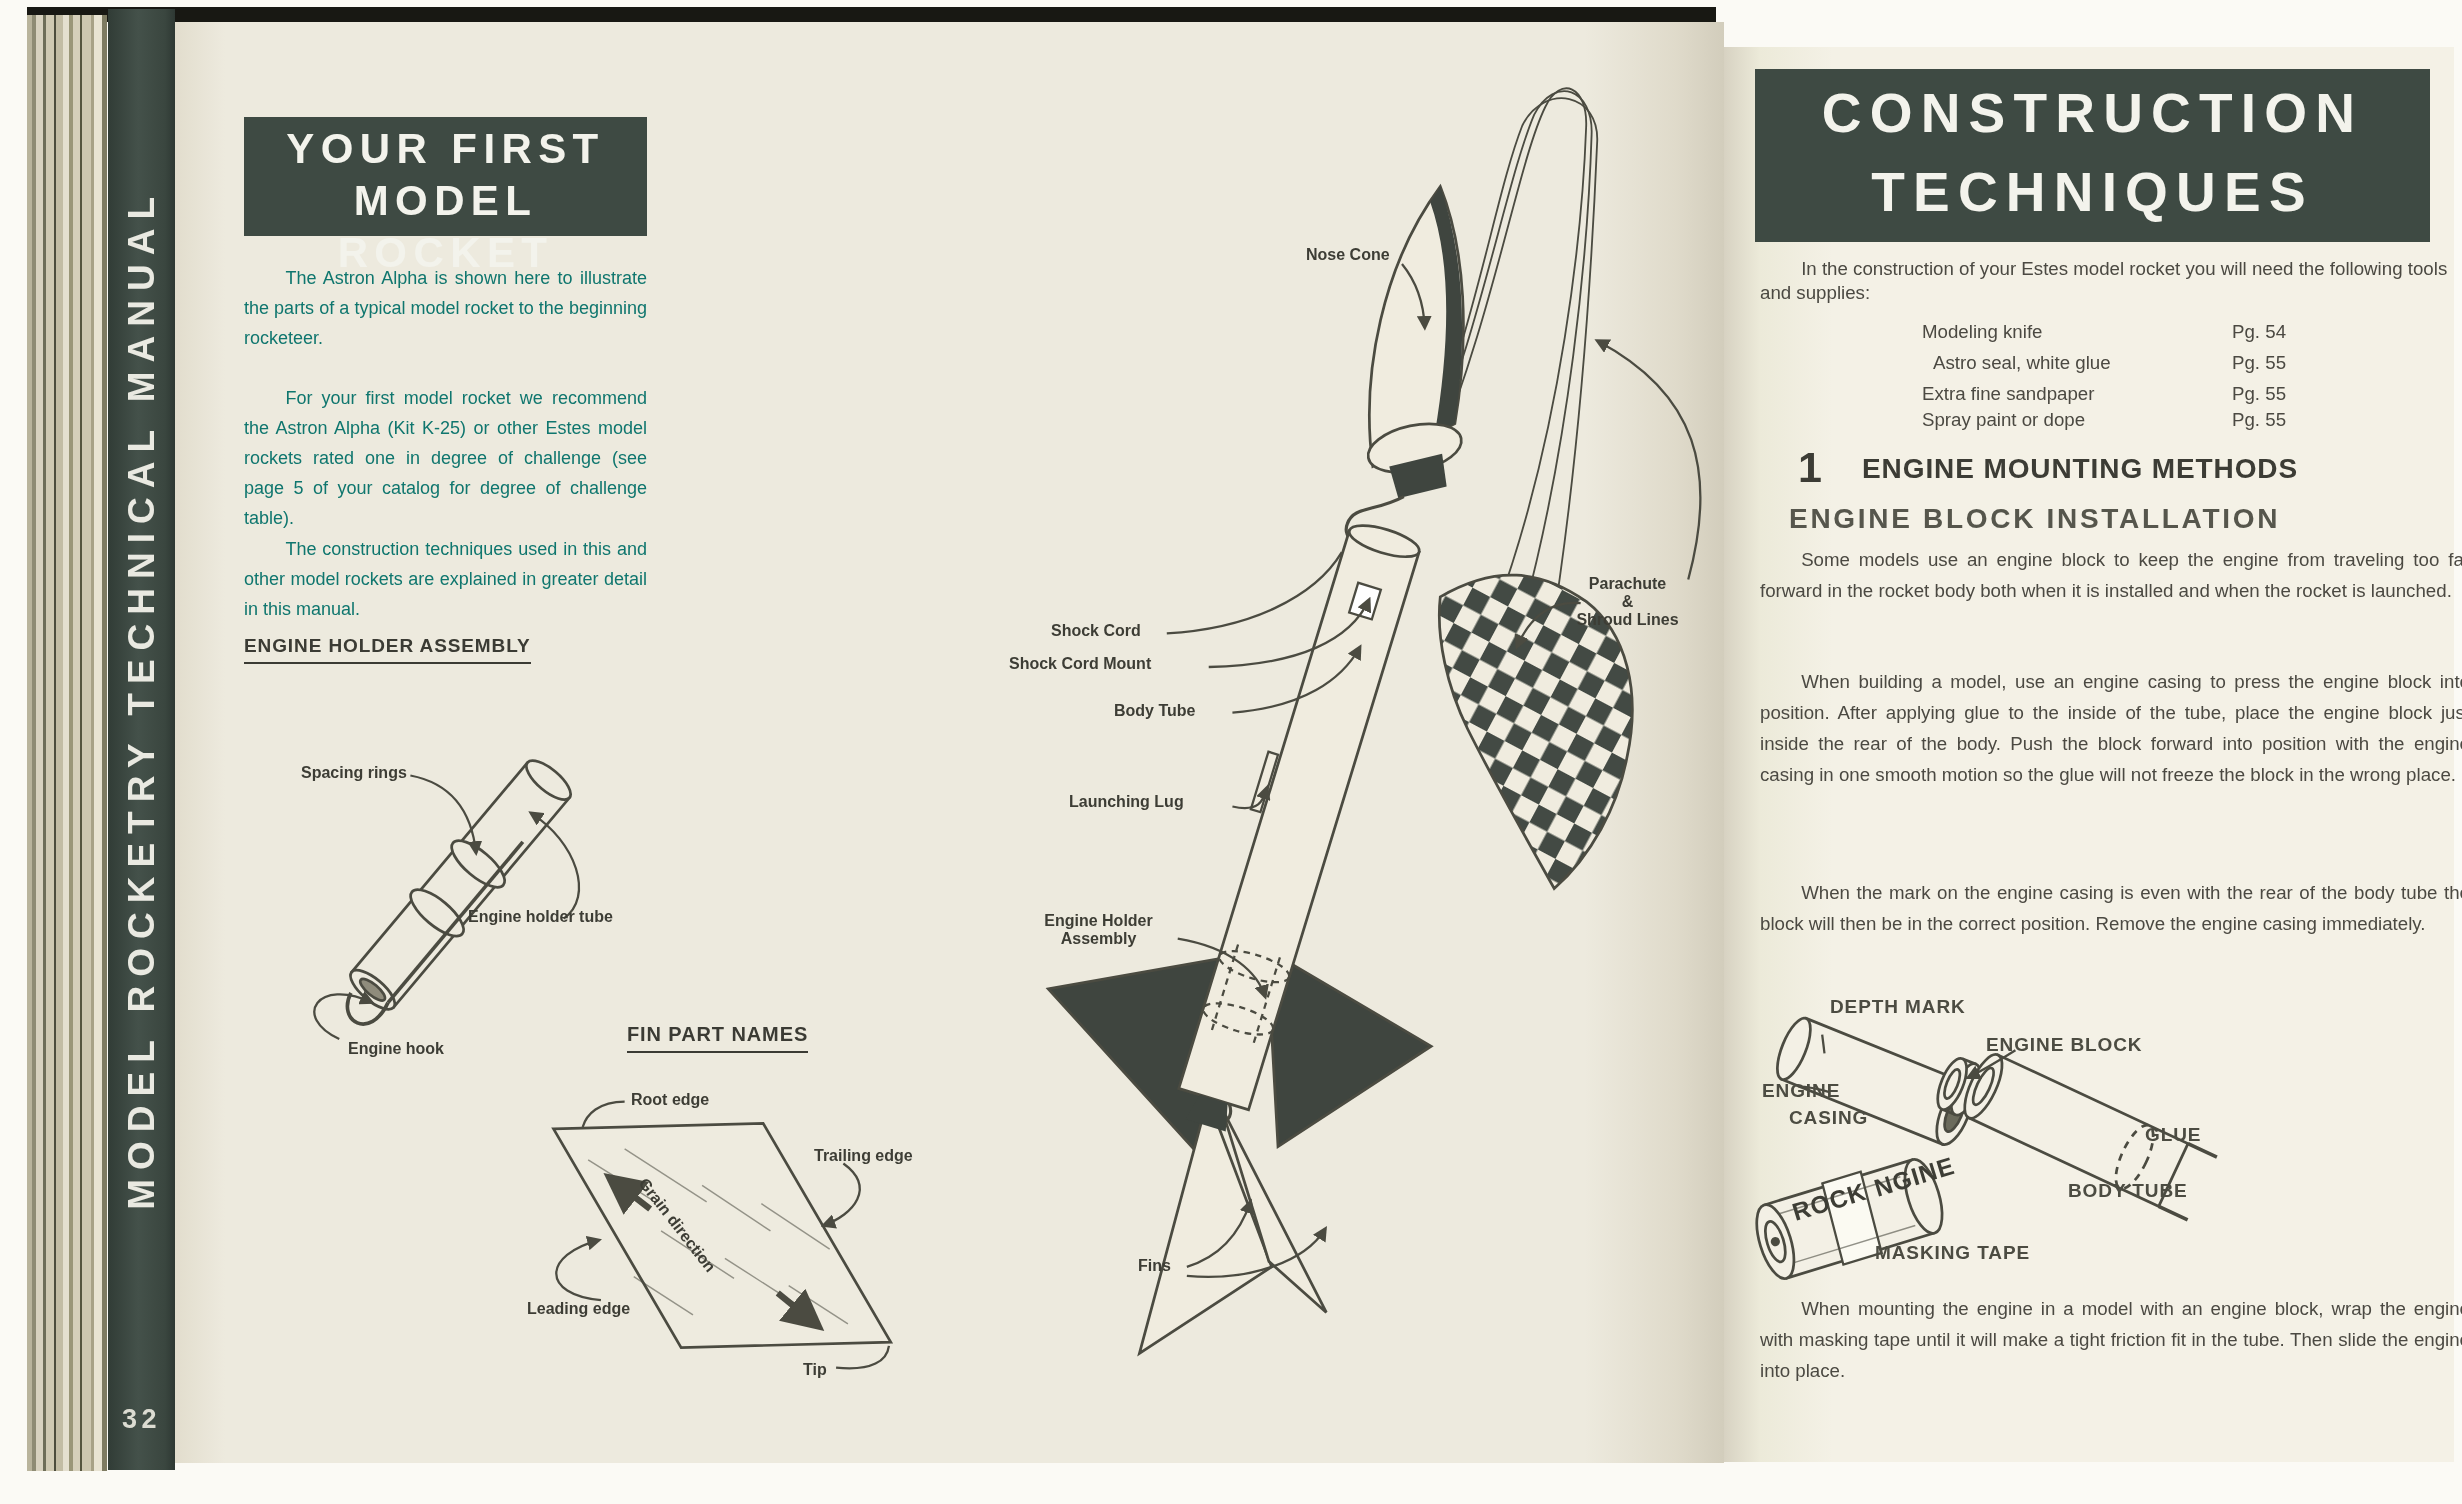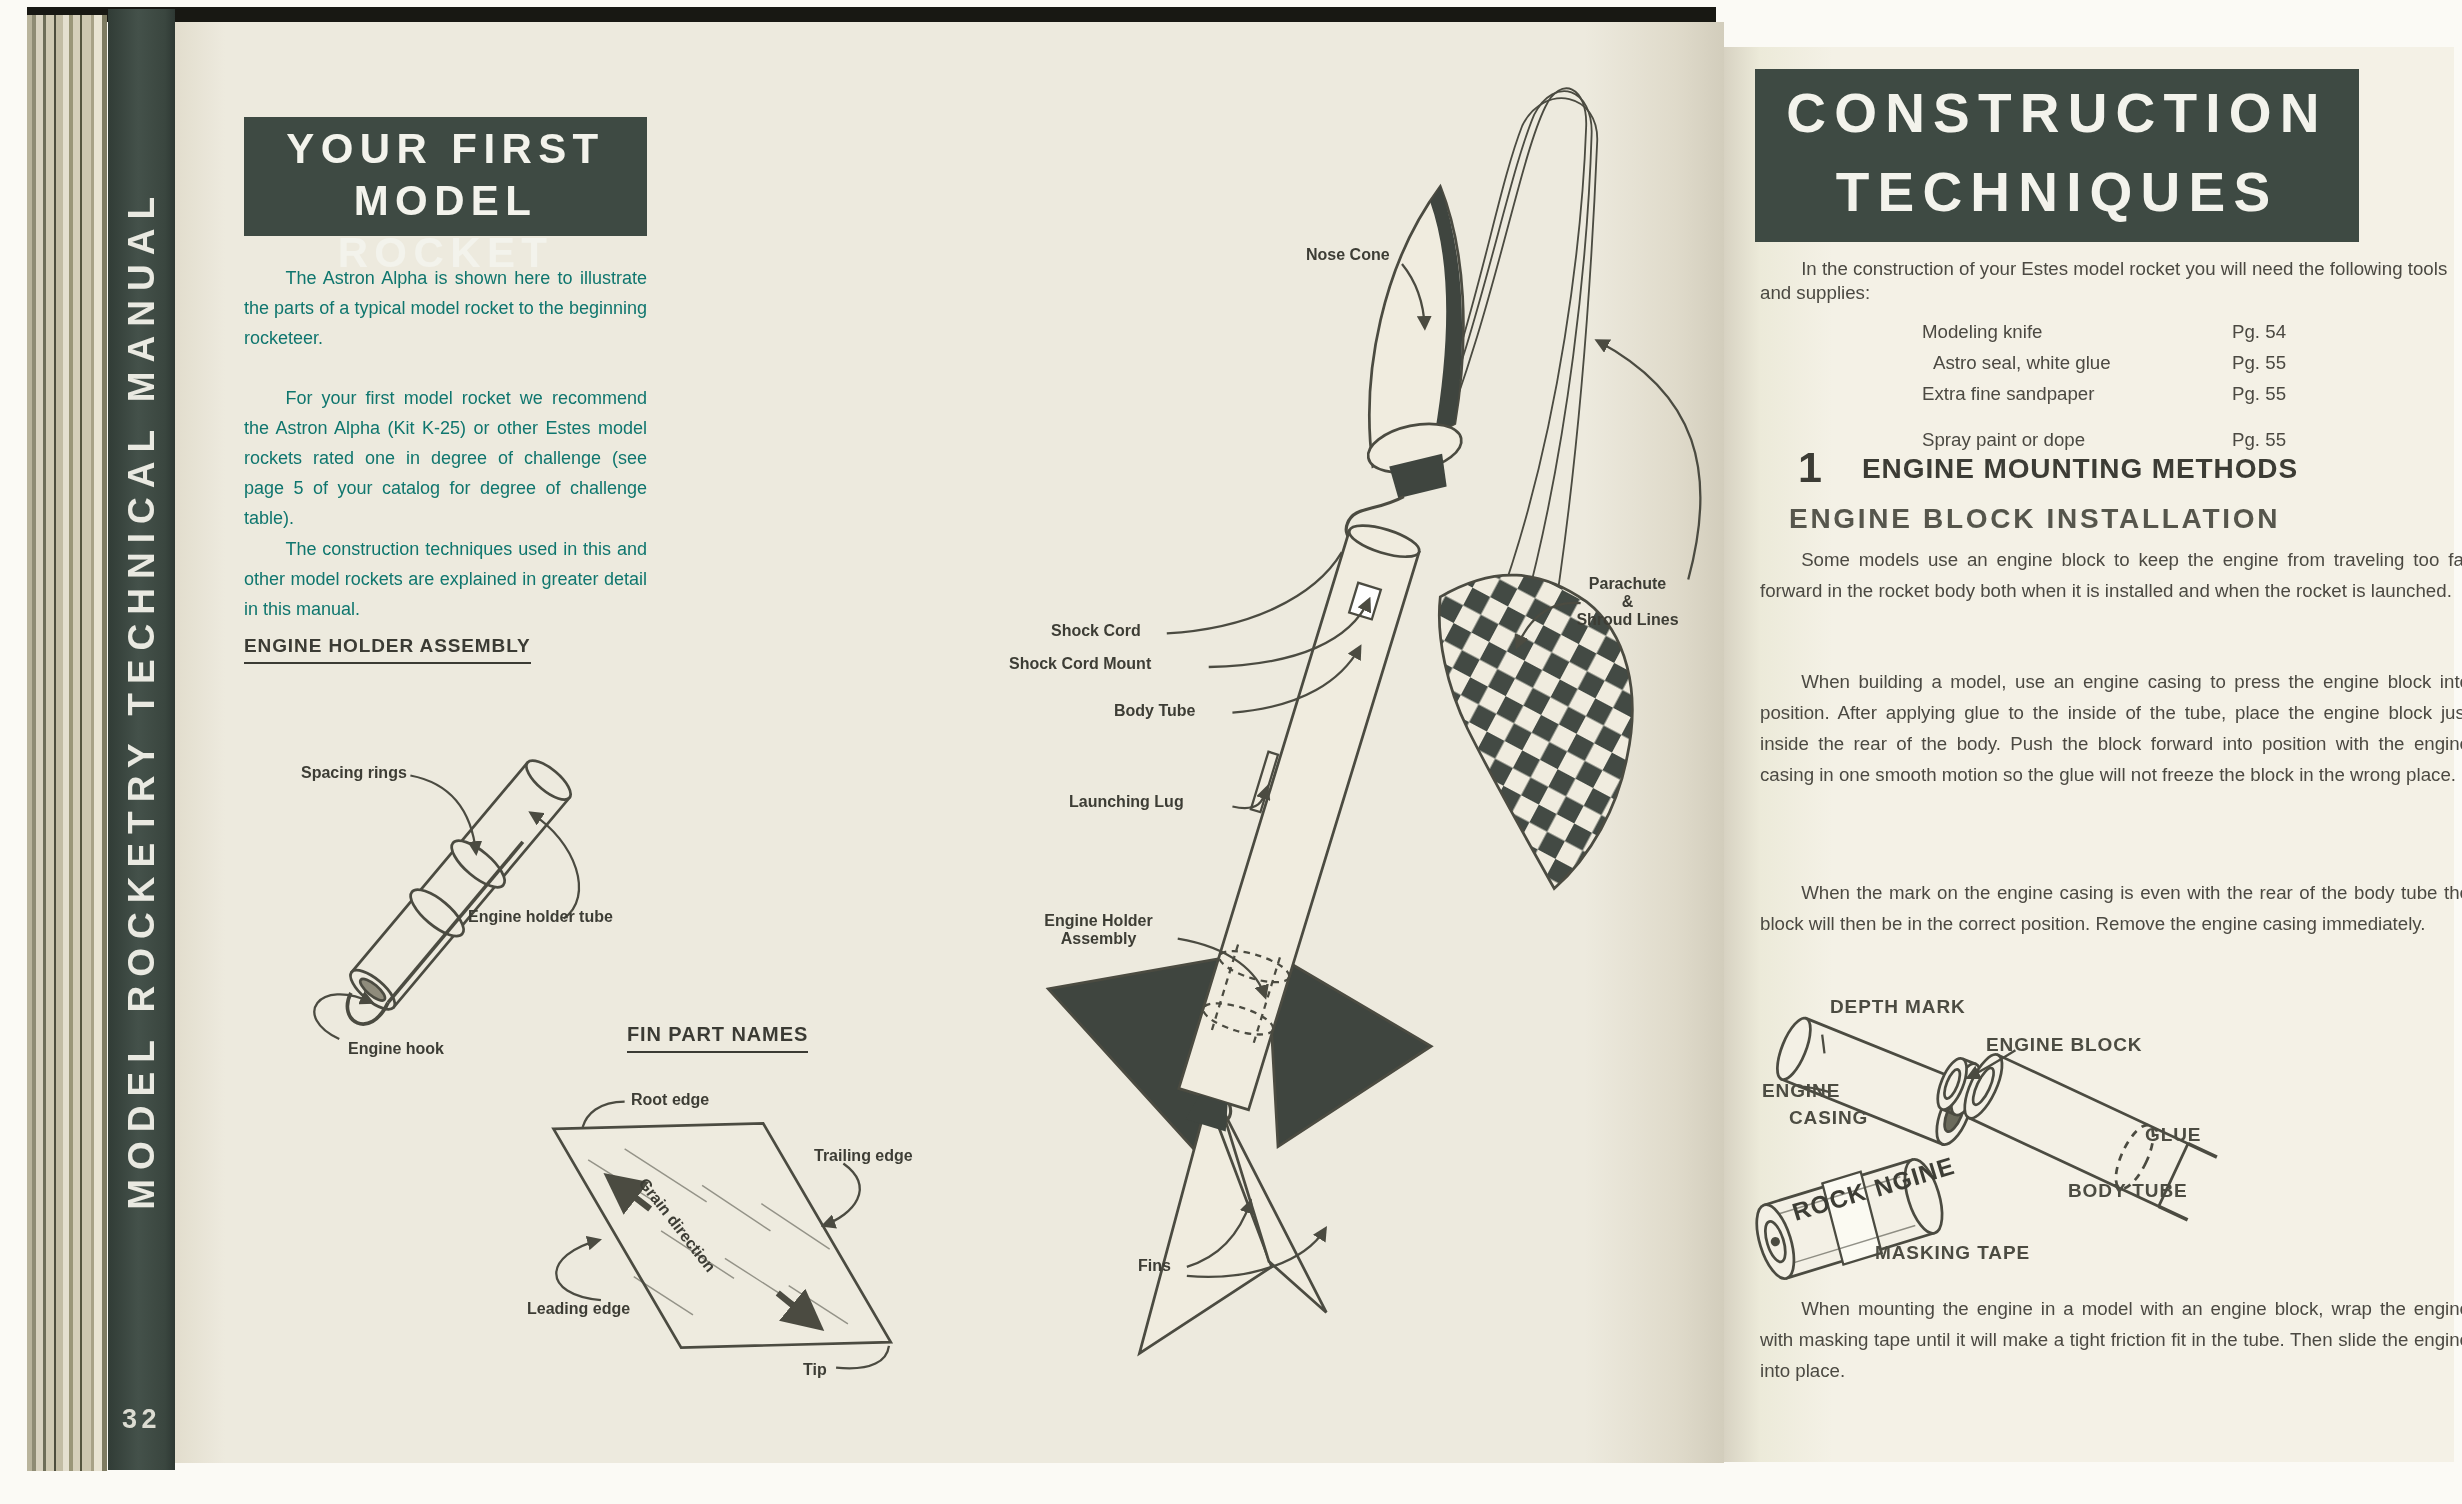--- a/index.html
+++ b/index.html
@@ -34,21 +34,21 @@
     left:175px;top:22px;width:1549px;height:1441px;
     background:linear-gradient(90deg,#e2ddcd 0,#edeade 50px,#edeade 91%,#dfdaca 97%,#d2cdbc 100%);
   }
   .page-right{
     left:1724px;top:47px;width:730px;height:1415px;
     background:linear-gradient(90deg,#d7d2c2 0,#ecead9 36px,#f4f1e6 109px,#f4f1e6 100%);
   }
   
   .banner{background:#3e4a43;color:#f3f3ec;font-weight:bold;text-align:center;}
   .banner-left{left:244px;top:117px;width:403px;height:113px;font-size:42px;line-height:52px;letter-spacing:6.4px;padding-top:6.4px;}
-  .banner-right{left:1755px;top:69px;width:604px;height:168px;font-size:55px;line-height:79px;letter-spacing:8.2px;padding-top:4.6px;}
+  .banner-right{left:1755px;top:69px;width:675px;height:168px;font-size:55px;line-height:79px;letter-spacing:8.2px;padding-top:4.6px;}
   .h-underline{font-weight:bold;font-size:19px;letter-spacing:0.9px;color:#3b3b34;border-bottom:2.7px solid #3b3b34;padding-bottom:4.6px;white-space:nowrap;}
   
   .para{width:403px;font-size:18px;line-height:30px;text-align:justify;text-indent:2.3em;color:#0f766e;}
   .para-r{width:710px;font-size:18.7px;line-height:31px;text-align:justify;text-indent:2.2em;color:#4b4942;}
   .intro-r{width:693px;font-size:18.7px;line-height:24px;text-indent:2.2em;color:#4b4942;}
   .tool-row{font-size:18.7px;color:#4b4942;height:30px;}
   .tool-item{position:absolute;left:0;}
   .tool-page{position:absolute;left:310px;}
   .sec-num{font-weight:bold;font-size:43px;color:#3c3c35;}
   .sec-head{font-weight:bold;font-size:28px;letter-spacing:0.9px;color:#3c3c35;white-space:nowrap;}
@@ -235,21 +235,21 @@
     <span class="tool-page">Pg. 54</span>
   </div>
   <div class="tool-row abs" style="top:31px;width:474px;">
     <span class="tool-item" style="left:11px;">Astro seal, white glue</span>
     <span class="tool-page">Pg. 55</span>
   </div>
   <div class="tool-row abs" style="top:62px;width:474px;">
     <span class="tool-item">Extra fine sandpaper</span>
     <span class="tool-page">Pg. 55</span>
   </div>
-  <div class="tool-row abs" style="top:108px;width:474px;">
+  <div class="tool-row abs" style="top:88px;width:474px;">
     <span class="tool-item">Spray paint or dope</span>
     <span class="tool-page">Pg. 55</span>
   </div>
 </div>
 
 <div class="abs sec-num" style="left:1798px;top:443px;">1</div>
 <div class="abs sec-head" style="left:1862px;top:453px;">ENGINE MOUNTING METHODS</div>
 <div class="abs subsec-head" style="left:1789px;top:503px;">ENGINE BLOCK INSTALLATION</div>
 
 <div class="abs para-r" style="left:1760px;top:544px;">Some models use an engine block to keep the engine from traveling too far forward in the rocket body both when it is installed and when the rocket is launched.</div>

